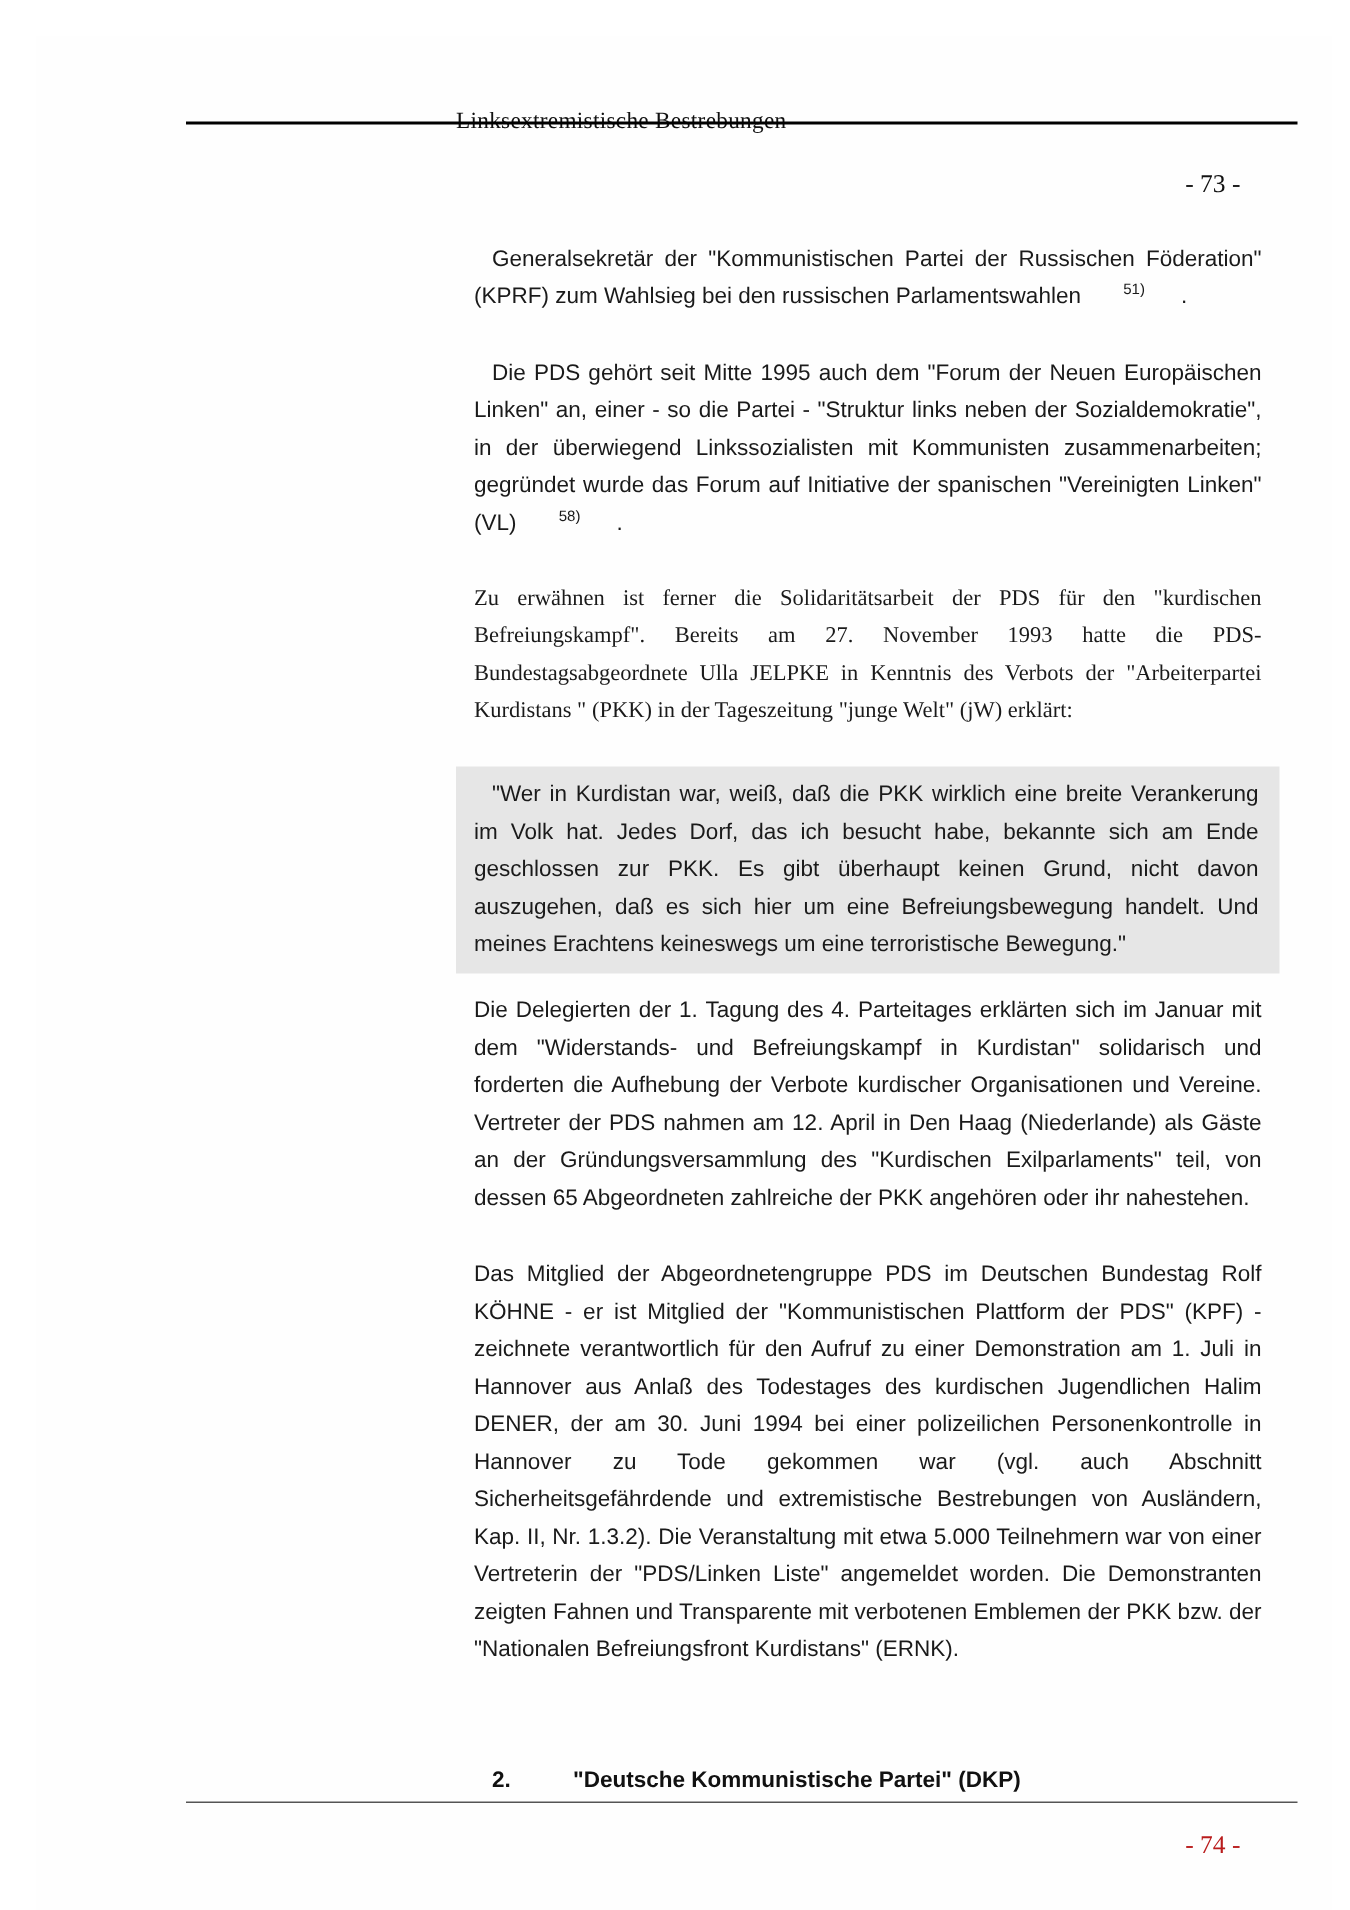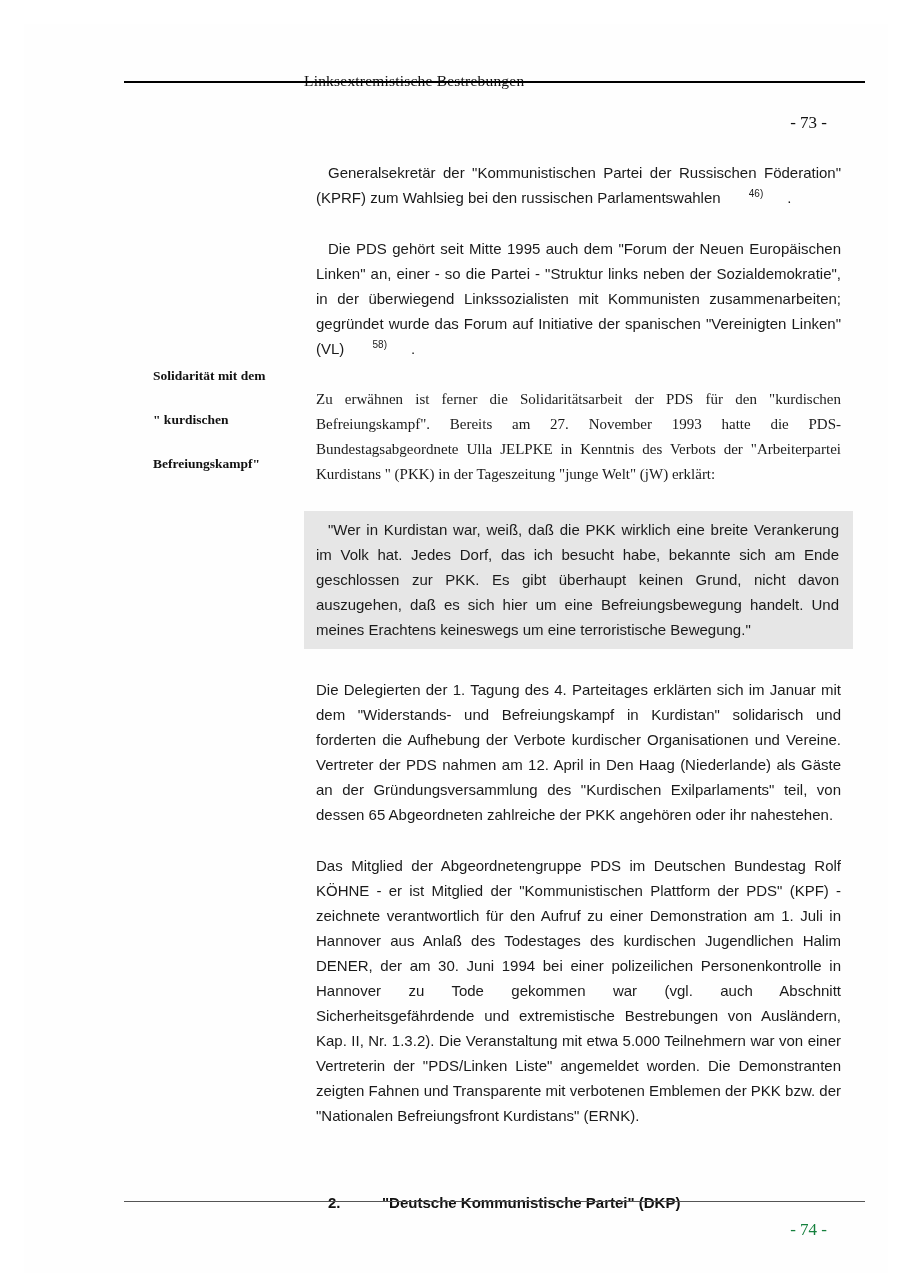--- a/index.html
+++ b/index.html
@@ -63,21 +63,21 @@
     width: 573px;
   }
   p.para {
     font-size: 15px;
     line-height: 25px;
     text-align: justify;
     color: #1a1a1a;
   }
   .mt12 { margin-top: 12px; }
   .mt14 { margin-top: 2px; }
-  .mt16 { margin-top: 16px; }
+  .mt16 { }
   .mt2  { margin-top: 2px; }
 
   .serifpara {
     font-family: "Liberation Serif", serif;
     font-size: 16px;
   }
 
   .quote {
     margin-top: 12px;
     background: #e6e6e6;
@@ -112,41 +112,36 @@
     left: 100px;
     width: 741px;
     border-top: 1px solid #555;
   }
   .footer-pagenum {
     position: absolute;
     top: 1184px;
     right: 85px;
     font-family: "Liberation Serif", serif;
     font-size: 17px;
-    color: #15803d;
+    color: #b91c1c;
   }
 </style>
 </head>
 <body>
 
 <div class="page">
 
   <div class="header-title">Linksextremistische Bestrebungen</div>
   <div class="header-pagenum">- 73 -</div>
   <div class="header-rule"></div>
 
-  <div class="margin-note">
-    <span>Solidarität mit dem</span>
-    <span>" kurdischen</span>
-    <span>Befreiungskampf"</span>
-  </div>
 
   <div class="body-col">
 
-    <p class="para mt12"><span>Generalsekretär der "Kommunistischen Partei der Russischen Föderation" (KPRF) zum Wahlsieg bei den russischen Parlamentswahlen</span> <sup class="fn">46)</sup><span>.</span></p>
+    <p class="para mt12"><span>Generalsekretär der "Kommunistischen Partei der Russischen Föderation" (KPRF) zum Wahlsieg bei den russischen Parlamentswahlen</span> <sup class="fn">51)</sup><span>.</span></p>
 
     <p class="para mt14"><span>Die PDS gehört seit Mitte 1995 auch dem "Forum der Neuen Europäischen Linken" an, einer - so die Partei - "Struktur links neben der Sozialdemokratie", in der überwiegend Linkssozialisten mit Kommunisten zusammenarbeiten; gegründet wurde das Forum auf Initiative der spanischen "Vereinigten Linken" (VL)</span> <sup class="fn">58)</sup><span>.</span></p>
 
     <p class="para serifpara mt14">Zu erwähnen ist ferner die Solidaritätsarbeit der PDS für den "kurdischen Befreiungskampf". Bereits am 27. November 1993 hatte die PDS-Bundestagsabgeordnete Ulla JELPKE in Kenntnis des Verbots der "Arbeiterpartei Kurdistans " (PKK) in der Tageszeitung "junge Welt" (jW) erklärt:</p>
 
     <div class="quote"><span>"Wer in Kurdistan war, weiß, daß die PKK wirklich eine breite Verankerung im Volk hat. Jedes Dorf, das ich besucht habe, bekannte sich am Ende geschlossen zur PKK. Es gibt überhaupt keinen Grund, nicht davon auszugehen, daß es sich hier um eine Befreiungsbewegung handelt. Und meines Erachtens keineswegs um eine terroristische Bewegung."</span></div>
 
     <p class="para mt16">Die Delegierten der 1. Tagung des 4. Parteitages erklärten sich im Januar mit dem "Widerstands- und Befreiungskampf in Kurdistan" solidarisch und forderten die Aufhebung der Verbote kurdischer Organisationen und Vereine. Vertreter der PDS nahmen am 12. April in Den Haag (Niederlande) als Gäste an der Gründungsversammlung des "Kurdischen Exilparlaments" teil, von dessen 65 Abgeordneten zahlreiche der PKK angehören oder ihr nahestehen.</p>
 
     <p class="para mt2">Das Mitglied der Abgeordnetengruppe PDS im Deutschen Bundestag Rolf KÖHNE - er ist Mitglied der "Kommunistischen Plattform der PDS" (KPF) - zeichnete verantwortlich für den Aufruf zu einer Demonstration am 1. Juli in Hannover aus Anlaß des Todestages des kurdischen Jugendlichen Halim DENER, der am 30. Juni 1994 bei einer polizeilichen Personenkontrolle in Hannover zu Tode gekommen war (vgl. auch Abschnitt Sicherheitsgefährdende und extremistische Bestrebungen von Ausländern, Kap. II, Nr. 1.3.2). Die Veranstaltung mit etwa 5.000 Teilnehmern war von einer Vertreterin der "PDS/Linken Liste" angemeldet worden. Die Demonstranten zeigten Fahnen und Transparente mit verbotenen Emblemen der PKK bzw. der "Nationalen Befreiungsfront Kurdistans" (ERNK).</p>

